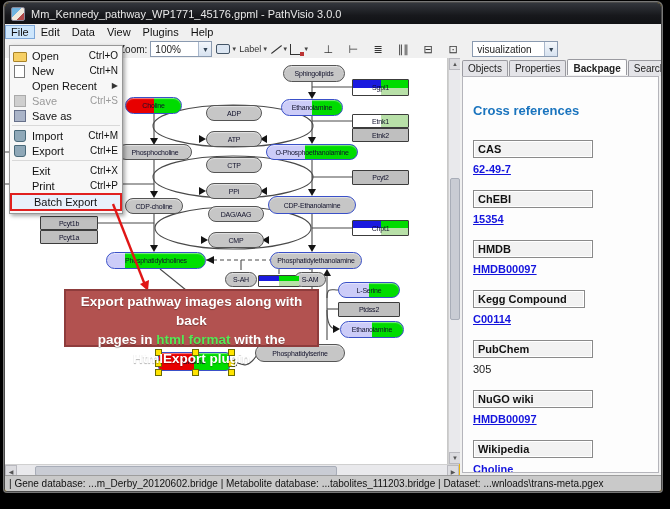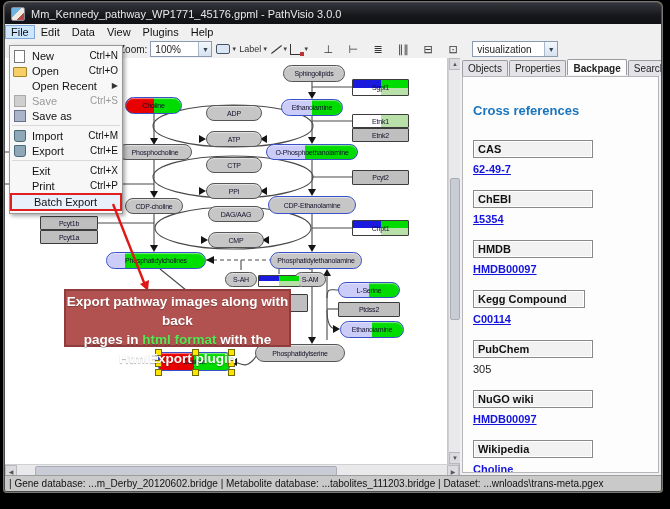--- a/index.html
+++ b/index.html
@@ -86,21 +86,21 @@
   
   .node{position:absolute;border:1px solid #555;background:#c6c6c6;display:flex;align-items:center;
         justify-content:center;font-size:7px;color:#10102a;box-sizing:border-box;overflow:visible;
         letter-spacing:-0.2px;white-space:nowrap;}
   .node.pill{border-radius:9px;box-shadow:inset 0 1px 1px rgba(255,255,255,.5);}
   .node.rect{border-radius:1px;border-color:#3c3c3c;background:#bfbfbf;}
   .node span{position:relative;z-index:2;}
   .node .half{position:absolute;left:0;width:100%;height:50%;z-index:1;}
   .handle{position:absolute;width:5px;height:5px;background:#ffe400;border:1px solid #6b6b00;z-index:5;}
   
-  .callout{position:absolute;left:64px;top:289px;width:227px;height:58px;background:#b25250;
+  .callout{position:absolute;left:64px;top:289px;width:255px;height:58px;background:#b25250;
            border:2px solid #8e3c3c;color:#fff;font-weight:bold;font-size:13.5px;text-align:center;
            line-height:19px;z-index:50;box-sizing:border-box;padding-top:1px;
            text-shadow:0 1px 1px rgba(0,0,0,.3);}
   .callout .hl{color:#55e855;}
   .overlay-svg{position:absolute;left:0;top:0;z-index:45;pointer-events:none;}
 </style>
 </head>
 <body>
 
 <div id="stage">
@@ -385,31 +385,31 @@
       </div>
     </div>
 
     <div class="statusbar">
       <span>| Gene database: ...m_Derby_20120602.bridge | Metabolite database: ...tabolites_111203.bridge | Dataset: ...wnloads\trans-meta.pgex</span>
     </div>
 
     <div class="filemenu" id="filemenu">
         <div class="fm-row">
           <div class="fm-icon">
+            <div class="ic-open"></div>
+          </div>
+          <span class="fm-label">Open</span>
+          <span class="fm-short">Ctrl+O</span>
+        </div>
+        <div class="fm-row">
+          <div class="fm-icon">
             <div class="ic-new"></div>
           </div>
           <span class="fm-label">New</span>
           <span class="fm-short">Ctrl+N</span>
-        </div>
-        <div class="fm-row">
-          <div class="fm-icon">
-            <div class="ic-open"></div>
-          </div>
-          <span class="fm-label">Open</span>
-          <span class="fm-short">Ctrl+O</span>
         </div>
         <div class="fm-row">
           <div class="fm-icon"></div>
           <span class="fm-label">Open Recent</span>
           <span class="fm-sub">▶</span>
         </div>
         <div class="fm-row disabled">
           <div class="fm-icon">
             <div class="ic-save gray"></div>
           </div>

